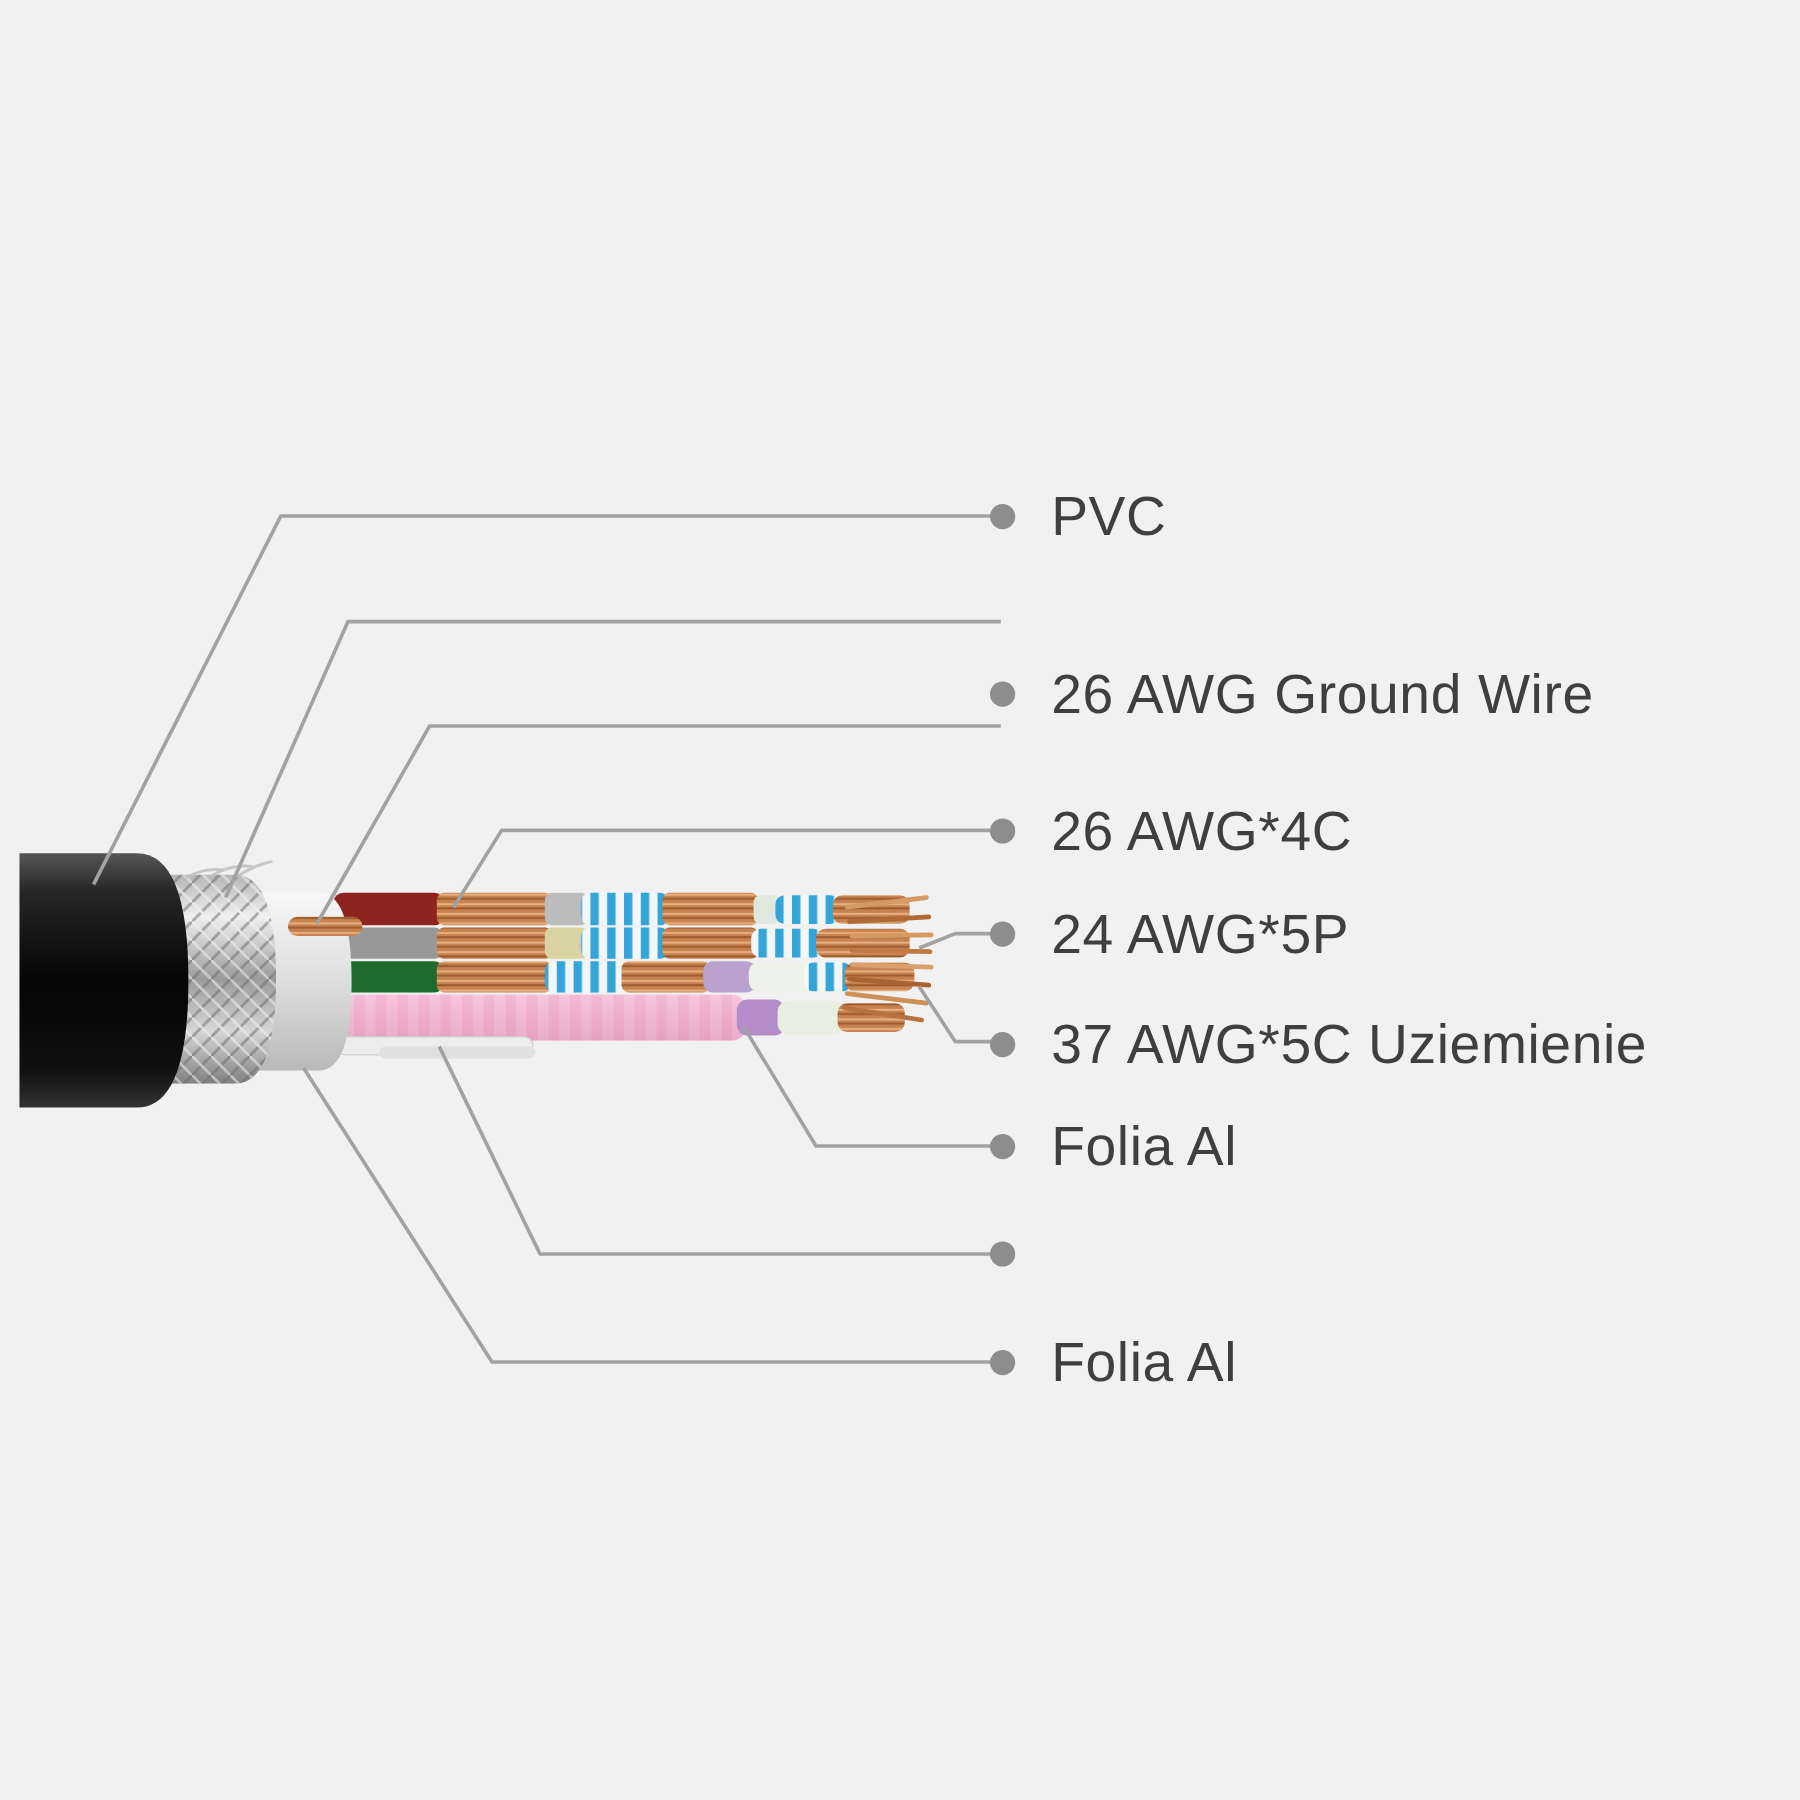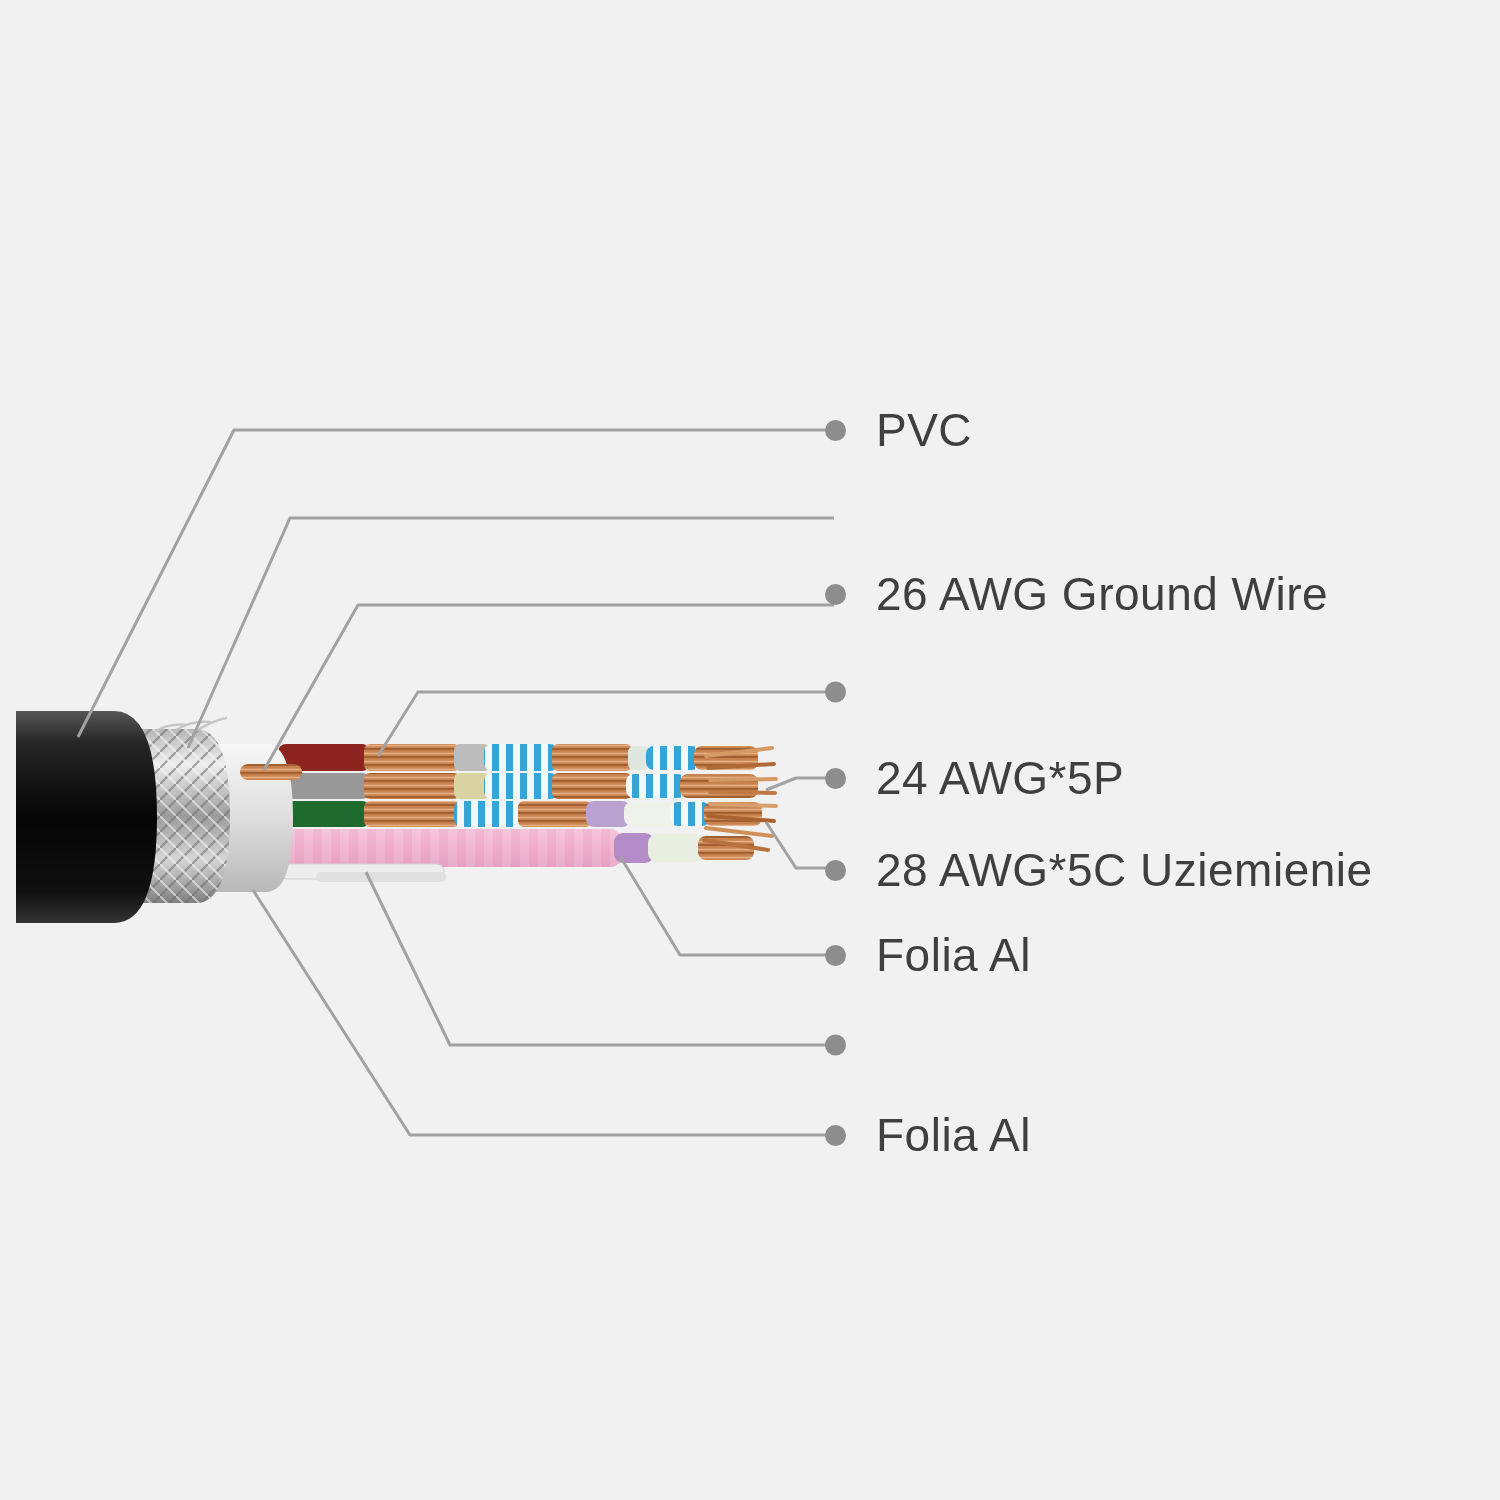--- a/index.html
+++ b/index.html
@@ -159,34 +159,35 @@
       <polyline points="604,856 664,955 818,955"></polyline>
       <polyline points="350,872 434,1045 818,1045"></polyline>
       <polyline points="237,890 394,1135 818,1135"></polyline>
     </g>
   </svg>
 
   <div class="label" style="top:430px">
     <span class="dot"></span>
     <span class="label-text">PVC</span>
   </div>
-  <div class="label" style="top:594px">
+  <div class="label" style="top:578px">
     <span class="dot"></span>
     <span class="label-text">26 AWG Ground Wire</span>
   </div>
   <div class="label" style="top:692px">
     <span class="dot"></span>
+    <span class="label-text">26 AWG*4C</span>
   </div>
   <div class="label" style="top:778px">
     <span class="dot"></span>
     <span class="label-text">24 AWG*5P</span>
   </div>
   <div class="label" style="top:870px">
     <span class="dot"></span>
-    <span class="label-text">28 AWG*5C Uziemienie</span>
+    <span class="label-text">37 AWG*5C Uziemienie</span>
   </div>
   <div class="label" style="top:955px">
     <span class="dot"></span>
     <span class="label-text">Folia Al</span>
   </div>
   <div class="label" style="top:1045px">
     <span class="dot"></span>
   </div>
   <div class="label" style="top:1135px">
     <span class="dot"></span>

